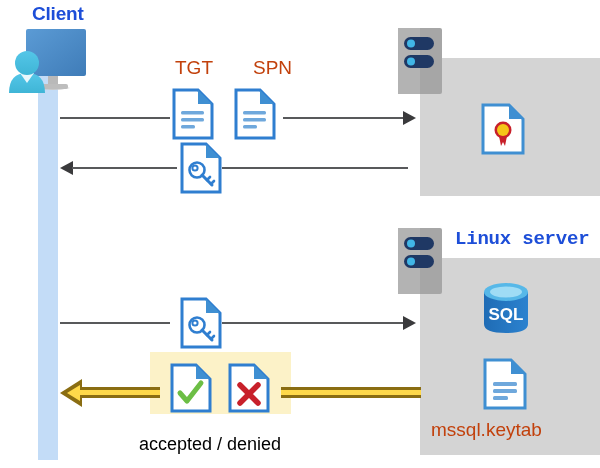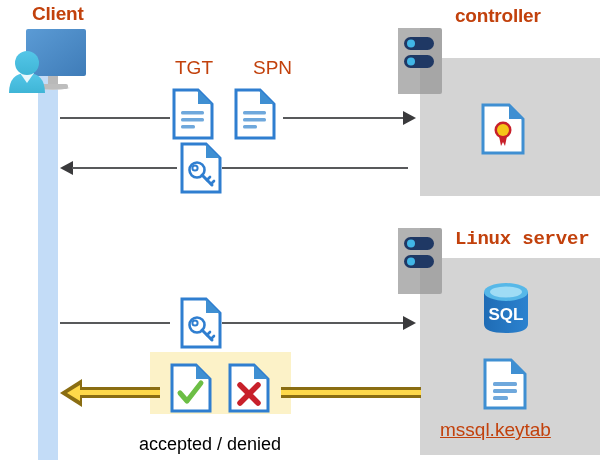--- a/index.html
+++ b/index.html
@@ -1,20 +1,20 @@
 <!DOCTYPE html>
 <html><head>
 <meta charset="utf-8">
 <style>
   html,body{margin:0;padding:0;background:#ffffff;}
   body{width:600px;height:468px;position:relative;overflow:hidden;
        font-family:"Liberation Sans","DejaVu Sans",sans-serif;}
   .abs{position:absolute;}
   
-  .title-bold{font-weight:bold;color:#c2410c;font-size:19px;line-height:23px;letter-spacing:-0.2px;}
+  .title-bold{font-weight:bold;color:#1d4ed8;font-size:19px;line-height:23px;letter-spacing:-0.2px;}
   .label-plain{color:#c2410c;font-size:19px;line-height:22px;}
   .label-small{color:#000000;font-size:18px;line-height:22px;}
   
   .gray-panel{background:#d4d4d4;}
   
   .lifeline{background:#c3dcf7;}
   
   .hline{background:#58595b;height:2px;}
   .arrow-right{width:0;height:0;border-top:7px solid transparent;border-bottom:7px solid transparent;border-left:13px solid #3a3a3c;}
   .arrow-left{width:0;height:0;border-top:7px solid transparent;border-bottom:7px solid transparent;border-right:13px solid #3a3a3c;}
@@ -65,21 +65,20 @@
   <svg width="44" height="66" viewBox="0 0 44 66">
     <rect x="0" y="0" width="44" height="66" rx="2" fill="#a6a6a6"></rect>
     <rect x="0" y="0" width="22" height="66" fill="#b3b3b3"></rect>
     <rect x="6" y="9" width="30" height="13" rx="6.5" fill="#1f3864"></rect>
     <circle cx="13" cy="15.5" r="4" fill="#41b6e6"></circle>
     <rect x="6" y="27" width="30" height="13" rx="6.5" fill="#1f3864"></rect>
     <circle cx="13" cy="33.5" r="4" fill="#41b6e6"></circle>
   </svg>
 </div>
 <div class="abs title-bold" style="left:455px;top:4px;width:140px;">
-  <div>controller</div>
 </div>
 
 <div class="abs" style="left:481px;top:103px;width:44px;height:52px;">
   <svg width="44" height="52" viewBox="0 0 44 52">
     <path d="M2 2 h26 l14 14 v34 h-40 z" fill="#ffffff" stroke="#3f8fd2" stroke-width="3"></path>
     <path d="M28 2 l14 14 h-14 z" fill="#3f8fd2"></path>
     <path d="M18 33 l4 -6 l4 6 l-2 10 l-2 -4 l-2 4 z" fill="#c8202a"></path>
     <circle cx="22" cy="27" r="8.5" fill="#c8202a"></circle>
     <circle cx="22" cy="27" r="6" fill="#f5c518"></circle>
   </svg>
@@ -114,21 +113,21 @@
 
 <div class="abs" style="left:483px;top:358px;width:44px;height:52px;">
   <svg width="44" height="52" viewBox="0 0 44 52">
     <path d="M2 2 h26 l14 14 v34 h-40 z" fill="#ffffff" stroke="#3f8fd2" stroke-width="3"></path>
     <path d="M28 2 l14 14 h-14 z" fill="#3f8fd2"></path>
     <rect x="10" y="24" width="24" height="4" rx="1.5" fill="#6fa8dc"></rect>
     <rect x="10" y="31" width="24" height="4" rx="1.5" fill="#6fa8dc"></rect>
     <rect x="10" y="38" width="15" height="4" rx="1.5" fill="#6fa8dc"></rect>
   </svg>
 </div>
-<div class="abs label-plain" style="left:440px;top:419px;text-decoration:underline;">mssql.keytab</div>
+<div class="abs label-plain" style="left:431px;top:419px;">mssql.keytab</div>
 
 <div class="abs hline" style="left:60px;top:117px;width:110px;"></div>
 <div class="abs hline" style="left:283px;top:117px;width:120px;"></div>
 <div class="abs arrow-right" style="left:403px;top:111px;"></div>
 
 <div class="abs label-plain" style="left:175px;top:57px;">TGT</div>
 <div class="abs" style="left:172px;top:88px;width:42px;height:52px;">
   <svg width="42" height="52" viewBox="0 0 42 52">
     <path d="M2 2 h24 l14 14 v34 h-38 z" fill="#ffffff" stroke="#2f7ed0" stroke-width="3"></path>
     <path d="M26 2 l14 14 h-14 z" fill="#3f8fd2"></path>

